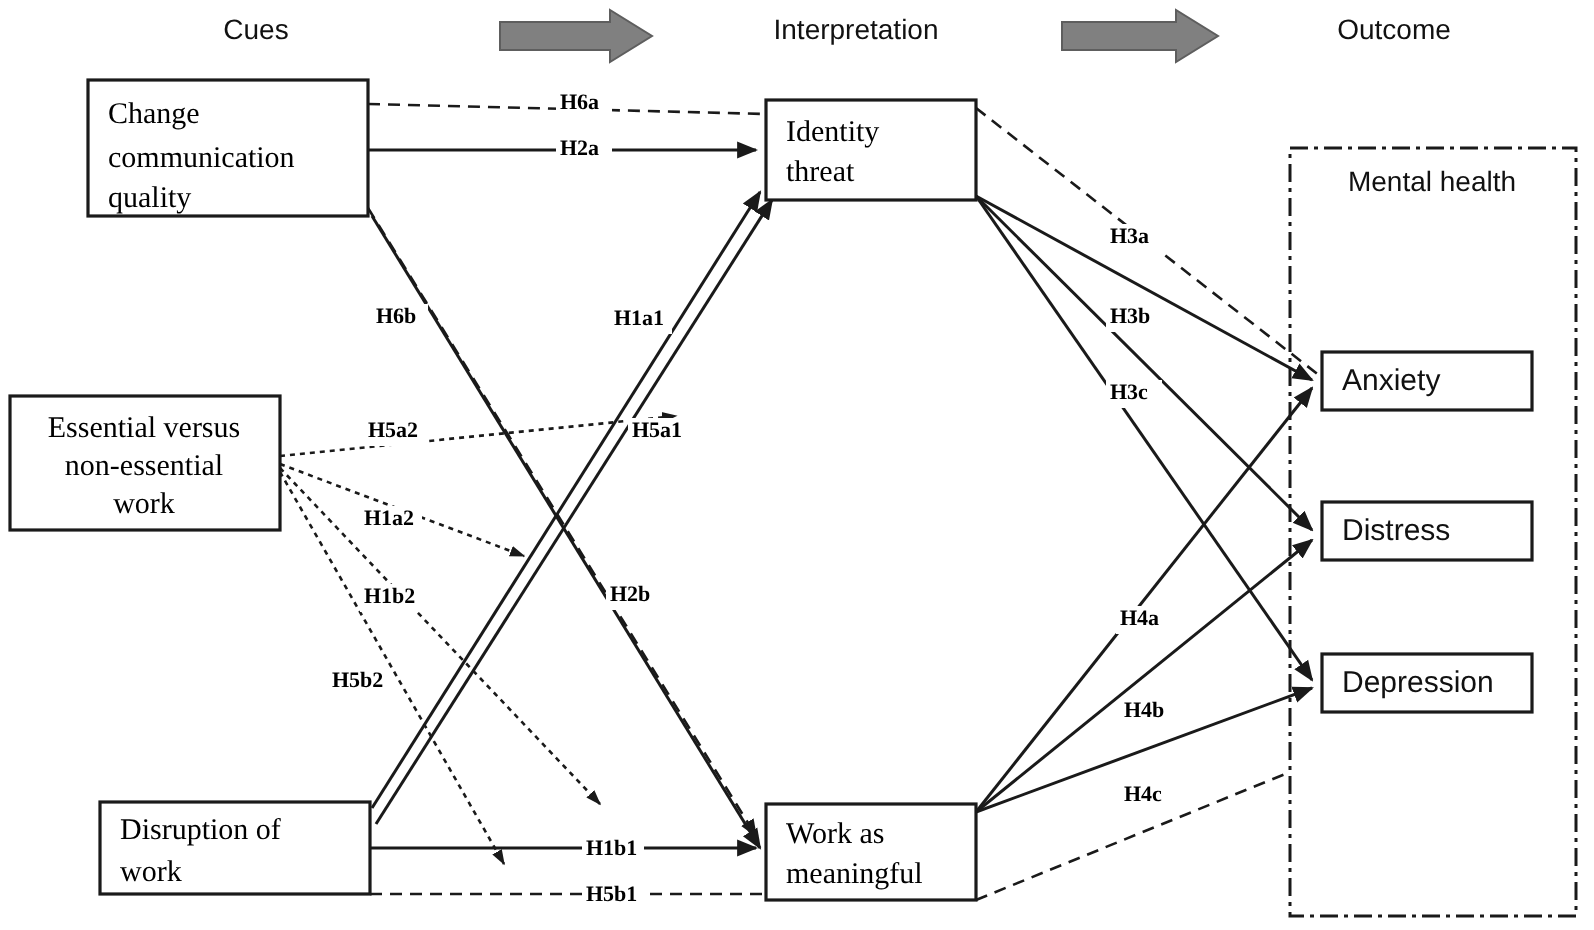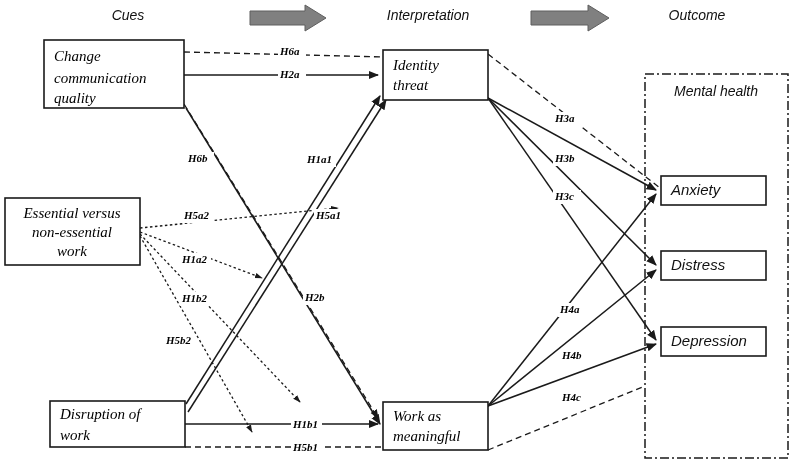--- a/index.html
+++ b/index.html
@@ -7,21 +7,20 @@
     padding: 0;
     background: #ffffff;
   }
   #stage {
     position: relative;
     width: 797px;
     height: 465px;
     background: #ffffff;
     overflow: hidden;
     font-family: "Liberation Serif", serif;
-    font-style: italic;
   }
   svg.diagram {
     position: absolute;
     left: 0;
     top: 0;
     width: 797px;
     height: 465px;
   }
   .col-header {
     font-family: "Liberation Sans", sans-serif;

